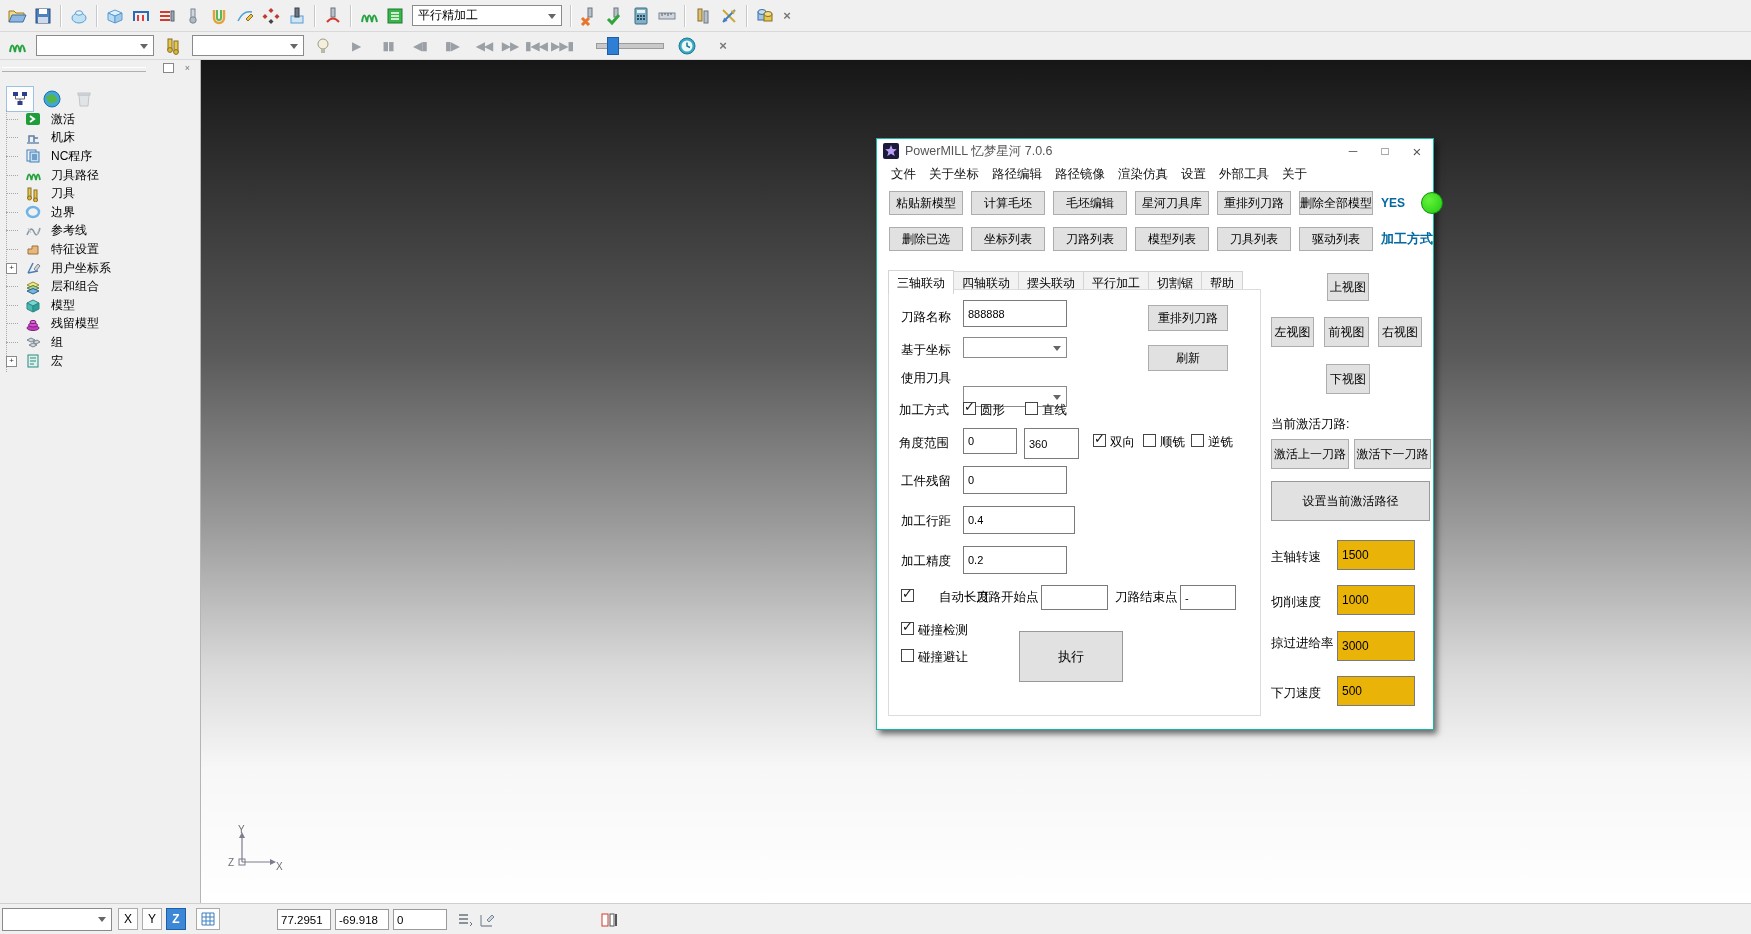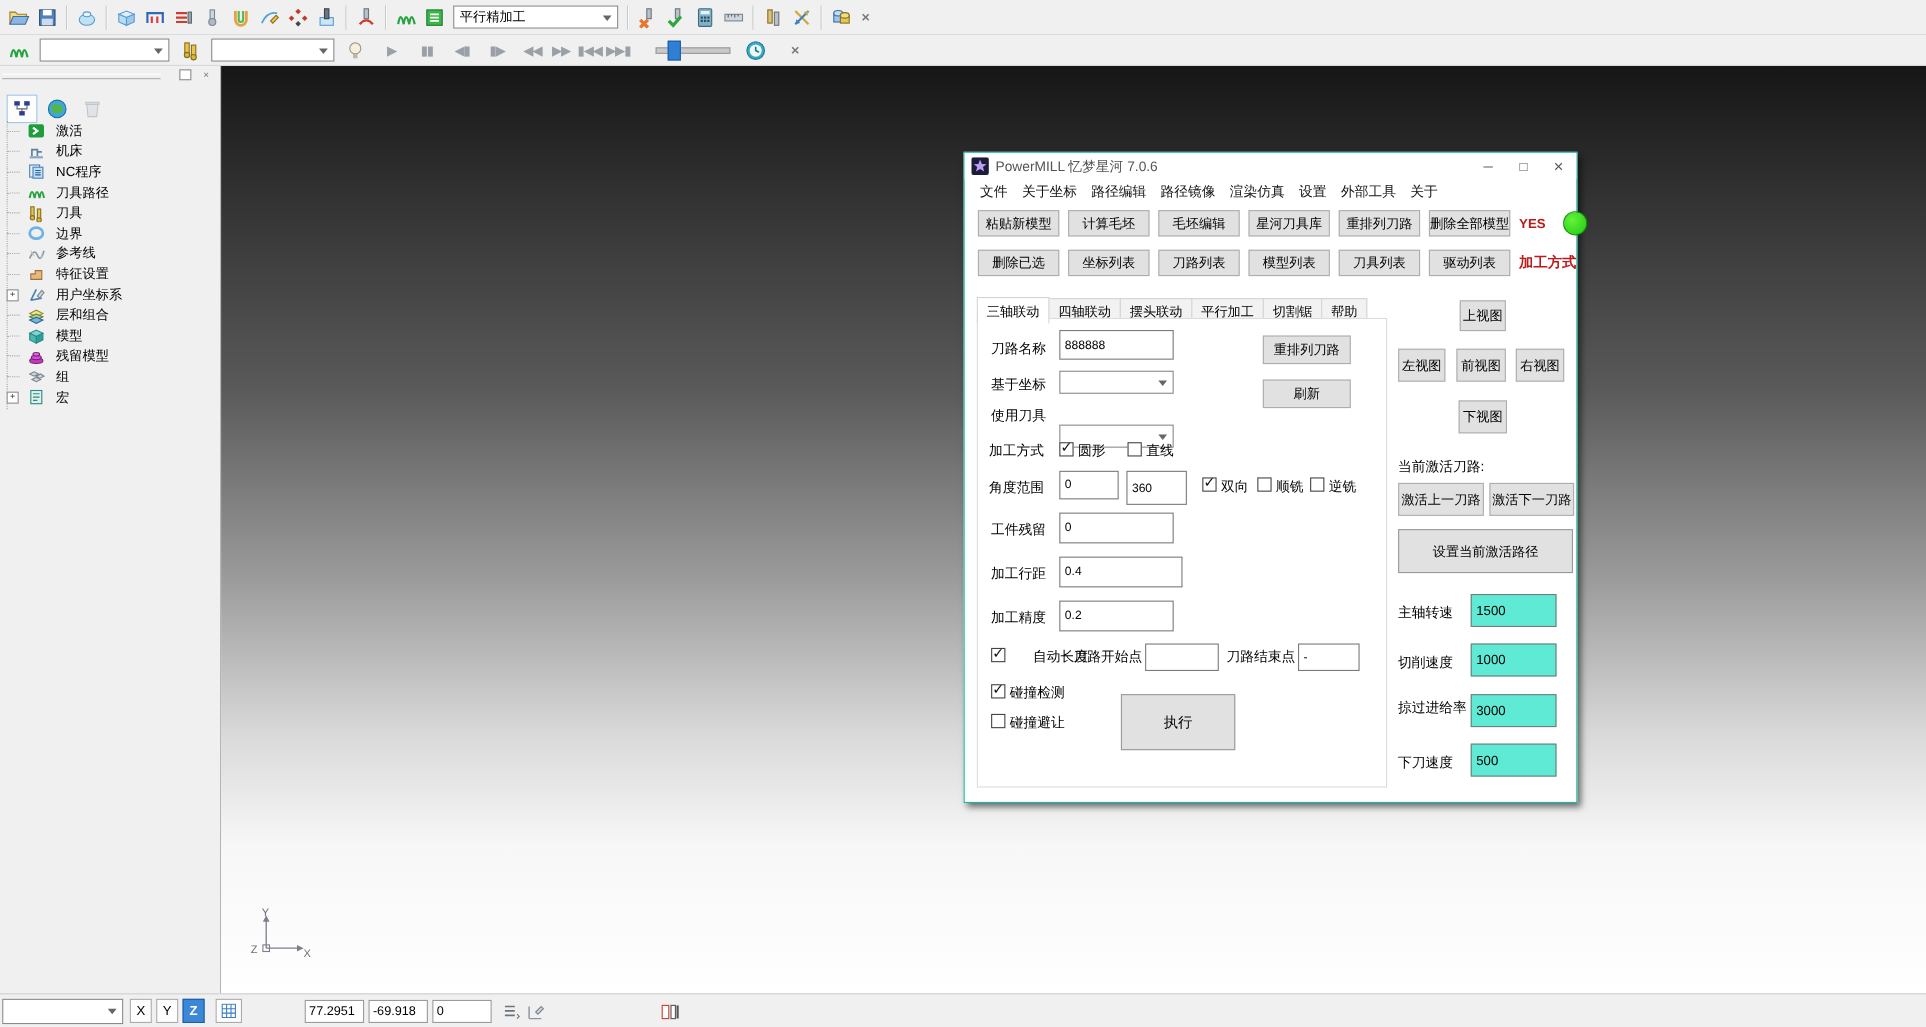--- a/index.html
+++ b/index.html
@@ -50,30 +50,30 @@
   .dlg{background:#ffffff;border:1px solid #14b8a6;box-shadow:3px 4px 6px rgba(0,0,0,.55);box-sizing:border-box;z-index:10;}
   .dlg-title{position:absolute;left:0;top:0;right:0;height:24px;background:#fff;display:flex;align-items:center;}
   .dlg-title .ttl{margin-left:6px;font-size:12.5px;color:#555;}
   .wc{width:32px;height:22px;display:inline-flex;align-items:center;justify-content:center;color:#555;font-size:12px;}
   .dlg-menu{position:absolute;left:0;top:24px;right:0;height:22px;display:flex;align-items:center;padding-left:14px;gap:13px;
             font-size:12.5px;color:#111;}
   .dbtn{background:#e1e1e1;border:1px solid #adadad;display:flex;align-items:center;justify-content:center;
         font-size:12px;box-sizing:border-box;white-space:nowrap;}
   .brow{position:absolute;left:12px;display:flex;gap:8px;align-items:center;}
   .brow .dbtn{width:74px;height:24px;flex:0 0 auto;}
-  .magenta{color:#b91c1c;font-weight:bold;}
+  .magenta{color:#0369a1;font-weight:bold;}
   .tabs{position:absolute;left:11px;top:131px;display:flex;align-items:flex-end;font-size:12px;}
   .tab{padding:3px 8px 2px 8px;border:1px solid #d4d4d4;border-bottom:none;background:#f2f2f2;margin-right:-1px;}
   .tab.active{background:#fff;padding-top:4px;position:relative;z-index:3;}
   .tpanel{position:absolute;left:11px;top:150px;width:373px;height:427px;background:#fff;border:1px solid #dcdcdc;box-sizing:border-box;}
   .flabel{position:absolute;font-size:12.5px;white-space:nowrap;}
   .finp{position:absolute;border:1px solid #7a7a7a;background:#fff;font-size:11px;padding:0 4px;box-sizing:border-box;font-family:inherit;}
   .cb{position:absolute;width:13px;height:13px;border:1px solid #444;background:#fff;box-sizing:border-box;}
   .cb.checked::after{content:"✓";position:absolute;left:0px;top:-4px;font-size:13px;font-weight:bold;color:#111;}
-  .rinp{position:absolute;border:1px solid #7a7a7a;background:#5eead4;font-size:12px;padding:0 4px;box-sizing:border-box;font-family:inherit;}
+  .rinp{position:absolute;border:1px solid #7a7a7a;background:#eab308;font-size:12px;padding:0 4px;box-sizing:border-box;font-family:inherit;}
   .gcircle{width:20px;height:20px;border-radius:50%;background:radial-gradient(circle at 35% 35%,#66f23a,#1ecb12);
            border:1px solid #0f8f0a;flex:0 0 auto;}
   .star16{width:16px;height:16px;margin-left:6px;flex:0 0 auto;}
 </style>
 </head>
 <body>
 
 <div id="app">
 
   <div class="b tbar" style="left:0;top:0;width:1751px;height:32px;padding-left:4px;">

